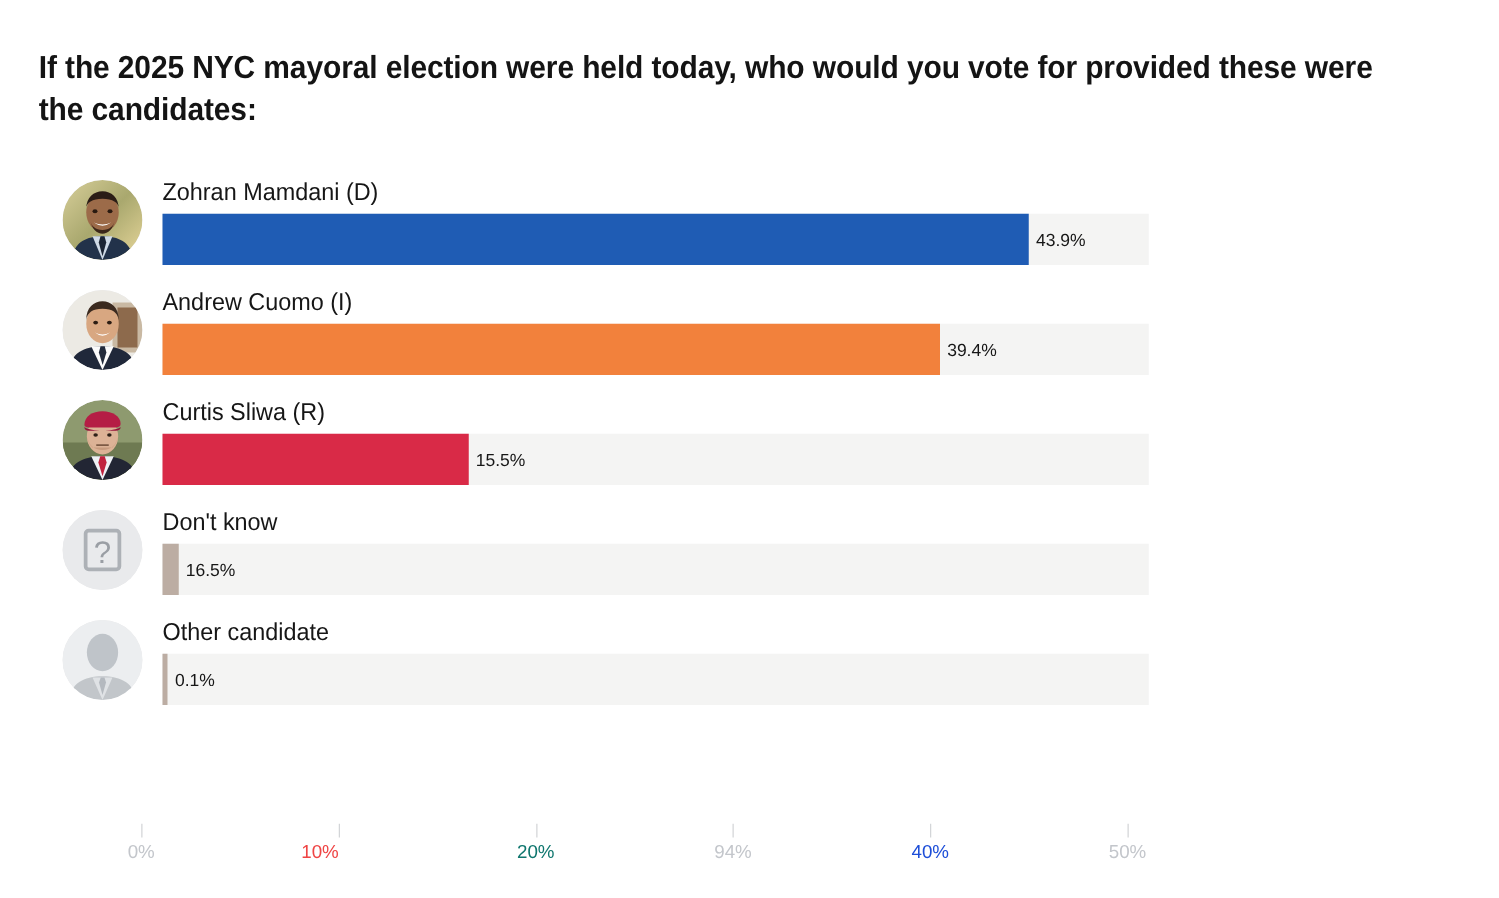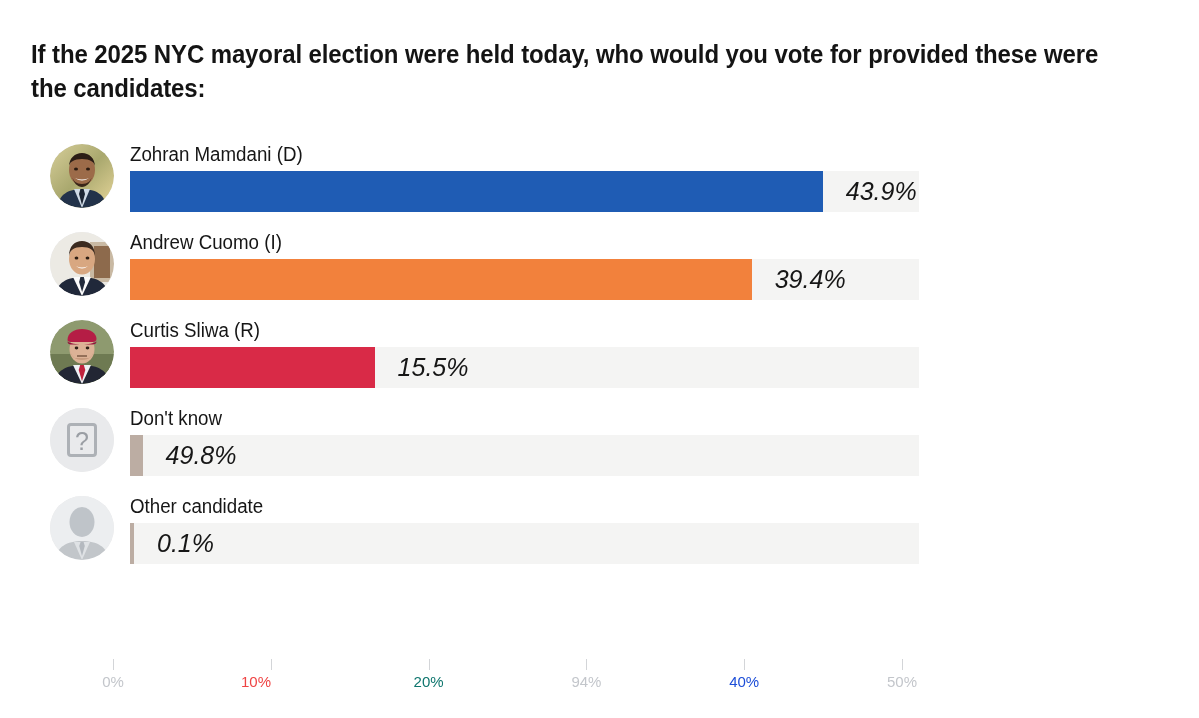--- a/index.html
+++ b/index.html
@@ -53,26 +53,25 @@
     width:789px;height:41px;
     background:#f4f4f3;
   }
   .fill{
     position:absolute;left:0;top:0;height:41px;
     width:0;
   }
   .value{
     position:absolute;top:40px;height:41px;
     display:flex;align-items:center;
-    font-size:25px;
+    font-size:14px;
     color:#161616;
     white-space:nowrap;
-    padding-left:23px;
+    padding-left:6px;
     transform-origin:left center;
-    font-style:italic;
   }
 
   
   .axis{position:absolute;left:0;top:659px;width:1199px;height:50px;}
   .tick{
     position:absolute;top:0;
     width:1px;height:11px;
     background:#d3d5d8;
   }
   .tick-label{
@@ -192,21 +191,21 @@
         <svg viewBox="0 0 64 64">
           <circle cx="32" cy="32" r="32" fill="#e9eaec"></circle>
           <rect x="18.5" y="16.5" width="27" height="31" rx="2.5" fill="none" stroke="#adb1b6" stroke-width="3"></rect>
           <text x="32" y="42" text-anchor="middle" font-family="Liberation Sans, sans-serif" font-size="25" fill="#9a9ea4">?</text>
         </svg>
       </div>
       <div class="cand-name">Don't know</div>
       <div class="track">
         <div class="fill" style="width: 12.624px; background: rgb(188, 173, 163);"></div>
       </div>
-      <div class="value" style="left: 125.624px;">49.8%</div>
+      <div class="value" style="left: 125.624px;">16.5%</div>
     </div>
 
 
     <div class="row">
       <div class="avatar">
         <svg viewBox="0 0 64 64">
           <defs>
               <clipPath id="c6">
                 <circle cx="32" cy="32" r="32"></circle>
               </clipPath>

